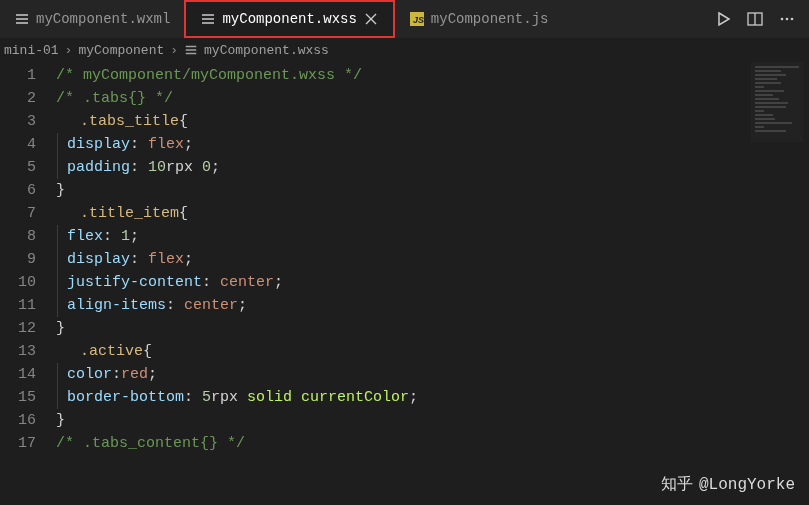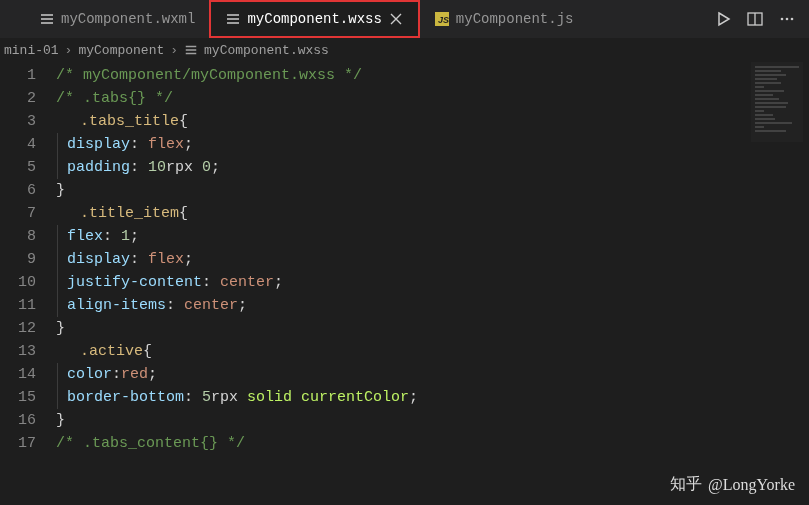--- a/index.html
+++ b/index.html
@@ -11,21 +11,20 @@
     width:809px;
     height:505px;
     overflow:hidden;
     position:relative;
   }
   .tabbar {
     display:flex;
     align-items:center;
     background:#252526;
     height:38px;
-    padding-left:25px;
   }
   .tab {
     display:flex;
     align-items:center;
     gap:6px;
     height:100%;
     padding:0 14px;
     color:#969696;
     cursor:pointer;
   }
@@ -94,21 +93,21 @@
     width:52px; height:80px;
     background:#252525;
     opacity:.6;
     padding:4px;
   }
   .minimap div { height:2px; background:#5a5a5a; margin-bottom:2px; }
   .watermark {
     position:absolute;
     bottom:10px; right:14px;
     color:#dcdcdc;
-    font-family:Liberation Serif, serif;
+    font-family:Liberation Mono, monospace;
     font-size:16px;
     display:flex;
     align-items:center;
     gap:6px;
   }
   svg { display:block; }
 </style>
 </head>
 <body>
 

